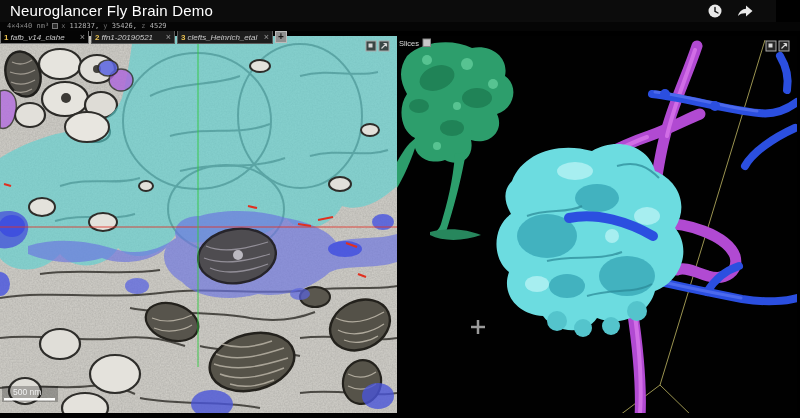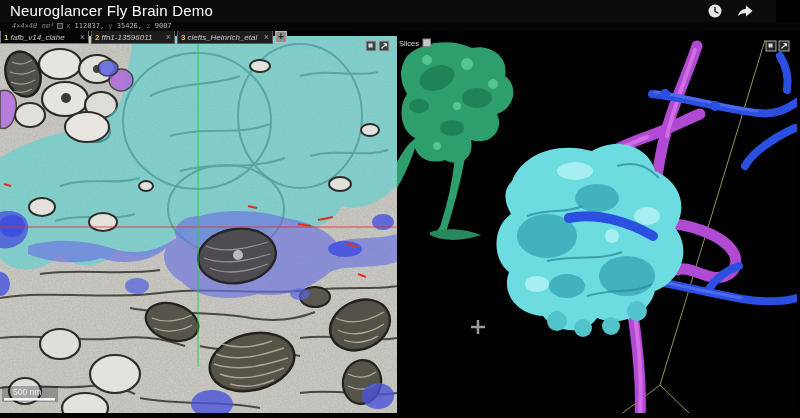--- a/index.html
+++ b/index.html
@@ -13,21 +13,21 @@
   .titlebar .title { position:absolute; left:10px; top:2px; font-size:15px; font-weight:500; color:#fff; letter-spacing:.2px; }
   .tb-icon { position:absolute; top:3px; width:18px; height:16px; cursor:pointer; }
   .tb-icon.clock { right:52px; }
   .tb-icon.share { right:22px; }
   
   .posbar {
     position:absolute; top:22px; left:0; width:800px; height:9px; background:#050505;
     font-family:"DejaVu Sans Mono", monospace; font-size:7px; line-height:9px; color:#999;
     z-index:35; white-space:nowrap;
   }
-  .posbar .vox { color:#8a8a8a; margin-left:12px;font-style:italic; }
+  .posbar .vox { color:#8a8a8a; margin-left:7px; }
   .posbar .copybox { display:inline-block; width:6px; height:6px; border:1px solid #777; background:#2a2a2a; vertical-align:middle; margin:0 3px; }
   .posbar .axis { color:#6f6f6f; }
   .posbar .val { color:#b5b5b5; }
   
   .tabbar { position:absolute; top:30px; left:0; height:14px; display:flex; align-items:stretch; z-index:30; }
   .tab {
     display:flex; align-items:center; height:14px; padding:0 3px; margin-right:2px;
     background:#1d1d1d; border:1px solid #5c5c5c; cursor:pointer;
   }
   .tab.active { background:#040404; border-color:#777; }
@@ -57,32 +57,32 @@
     <svg class="tb-icon clock" viewBox="0 0 18 16">
       <circle cx="9" cy="8" r="6.5" fill="#e9e9e9"></circle>
       <path d="M9 4.5 V8.4 L12 10" stroke="#111" stroke-width="1.4" fill="none" stroke-linecap="round"></path>
     </svg>
     <svg class="tb-icon share" viewBox="0 0 18 16">
       <path d="M2 13 C3 8.5 6.5 6 10 5.8 L10 2.5 L16.5 8 L10 13.5 L10 10.2 C7 10 4 10.5 2 13 Z" fill="#e9e9e9"></path>
     </svg>
   </div>
 
   <div class="posbar">
-    <span class="vox">4×4×40 nm³</span><span class="copybox"></span><span class="axis">x</span>&nbsp;<span class="val">112837,</span>&nbsp;<span class="axis">y</span>&nbsp;<span class="val">35426,</span>&nbsp;<span class="axis">z</span>&nbsp;<span class="val">9007</span>
+    <span class="vox">4×4×40 nm³</span><span class="copybox"></span><span class="axis">x</span>&nbsp;<span class="val">112837,</span>&nbsp;<span class="axis">y</span>&nbsp;<span class="val">35426,</span>&nbsp;<span class="axis">z</span>&nbsp;<span class="val">4529</span>
   </div>
 
   <div class="tabbar">
     <div class="tab tab1 active">
       <span class="num">1</span>
       <span class="name">fafb_v14_clahe</span>
       <span class="close">×</span>
     </div>
     <div class="tab tab2">
       <span class="num">2</span>
-      <span class="name">ffn1-13596011</span>
+      <span class="name">ffn1-20190521</span>
       <span class="close">×</span>
     </div>
     <div class="tab tab3">
       <span class="num">3</span>
       <span class="name">clefts_Heinrich_etal</span>
       <span class="close">×</span>
     </div>
     <div class="addbtn">+</div>
   </div>
 

